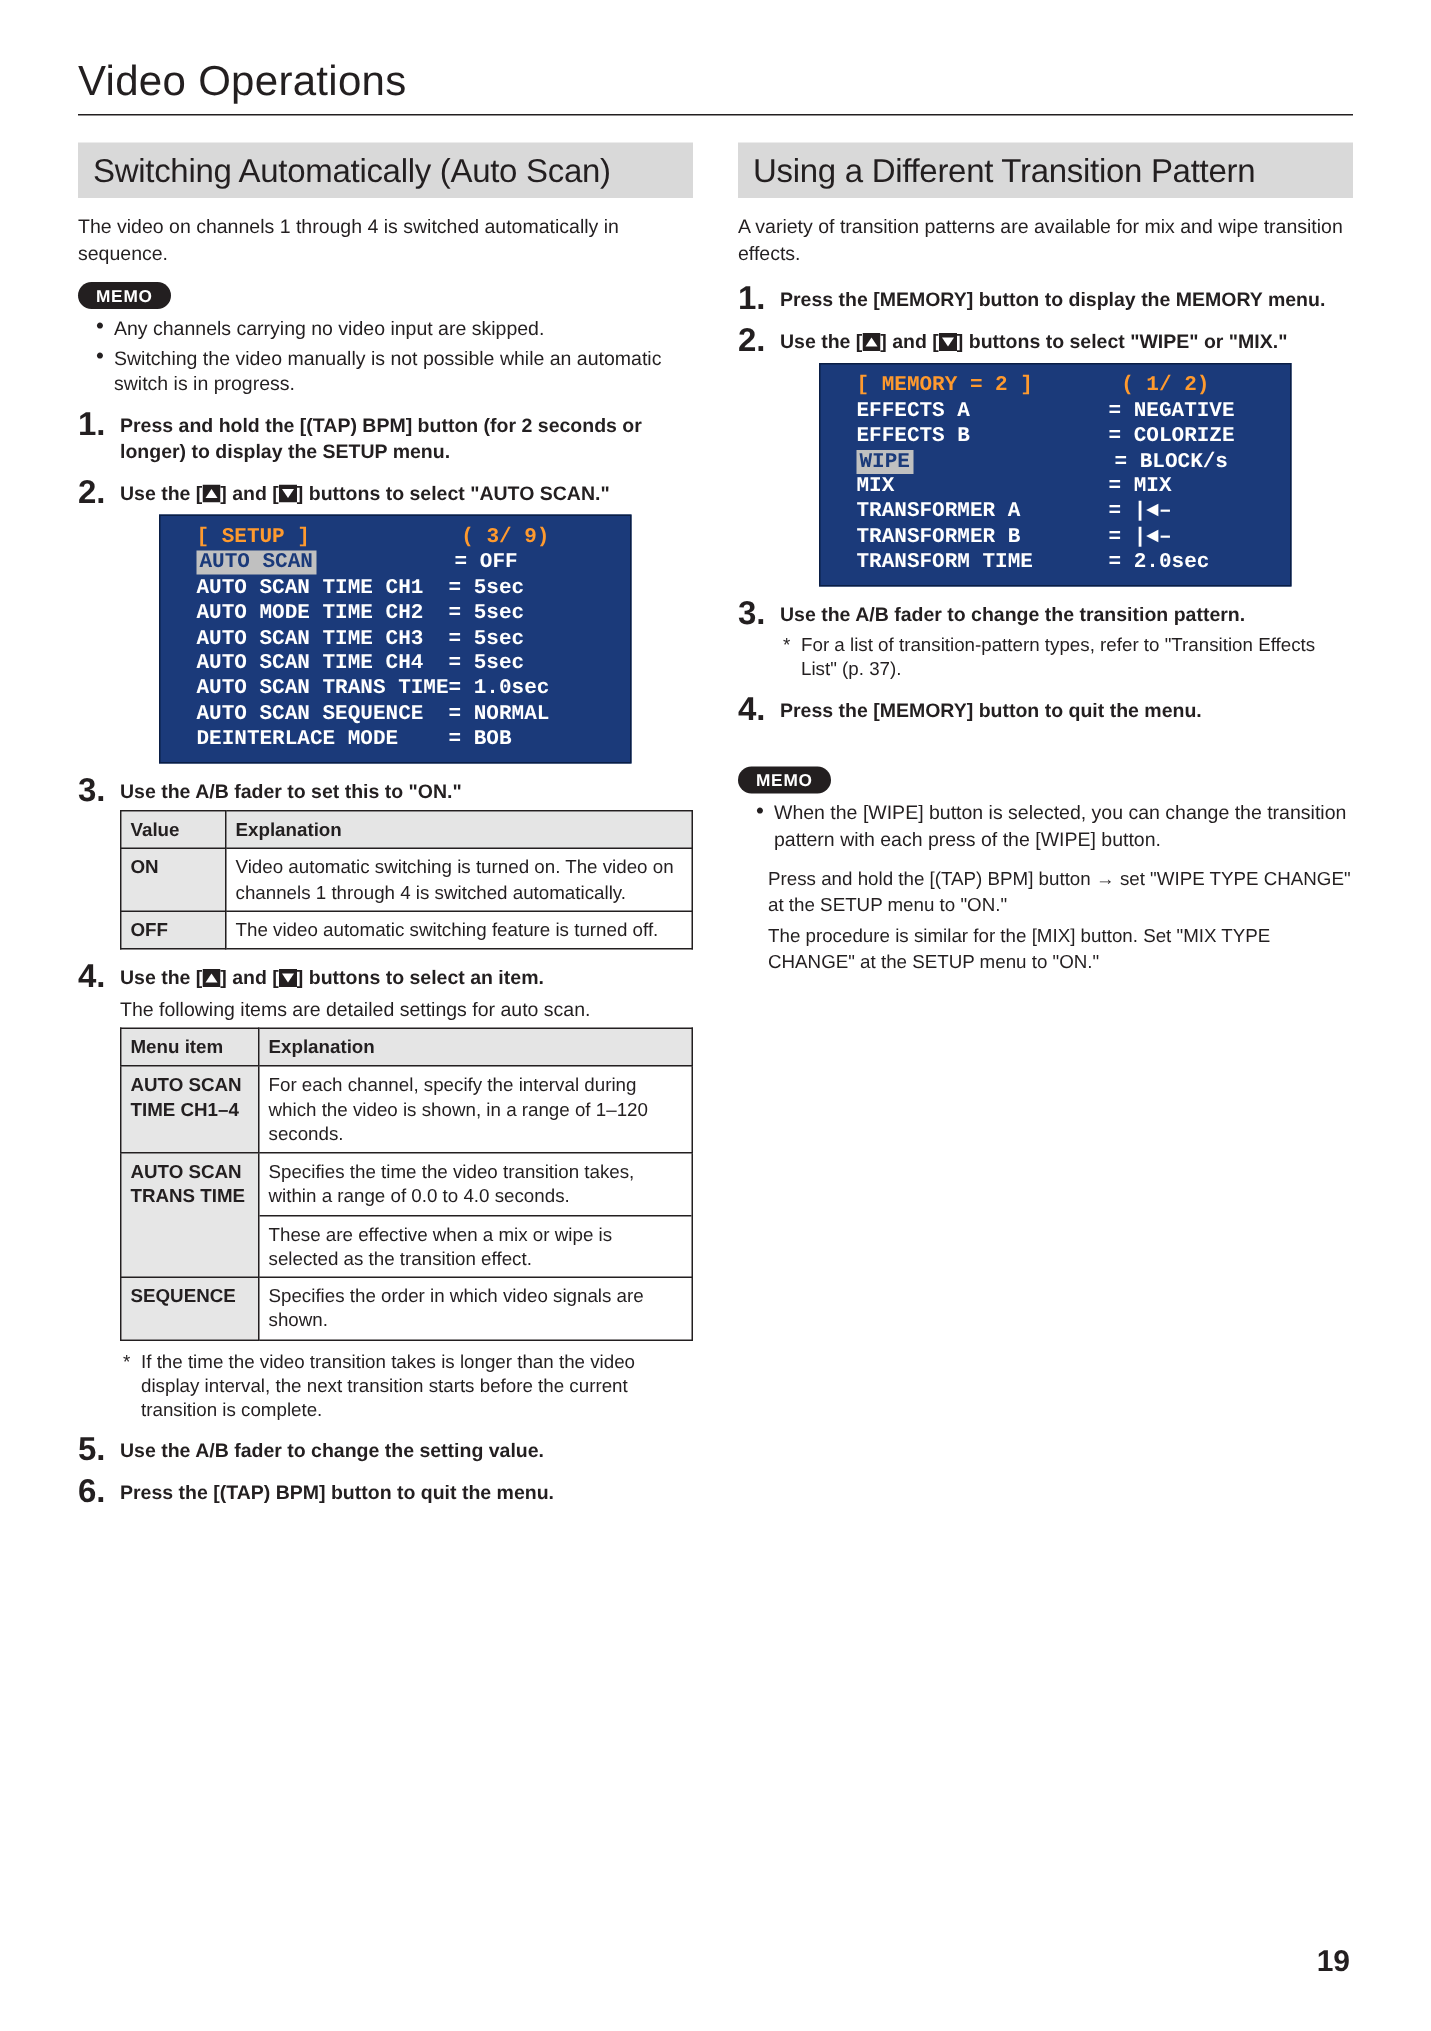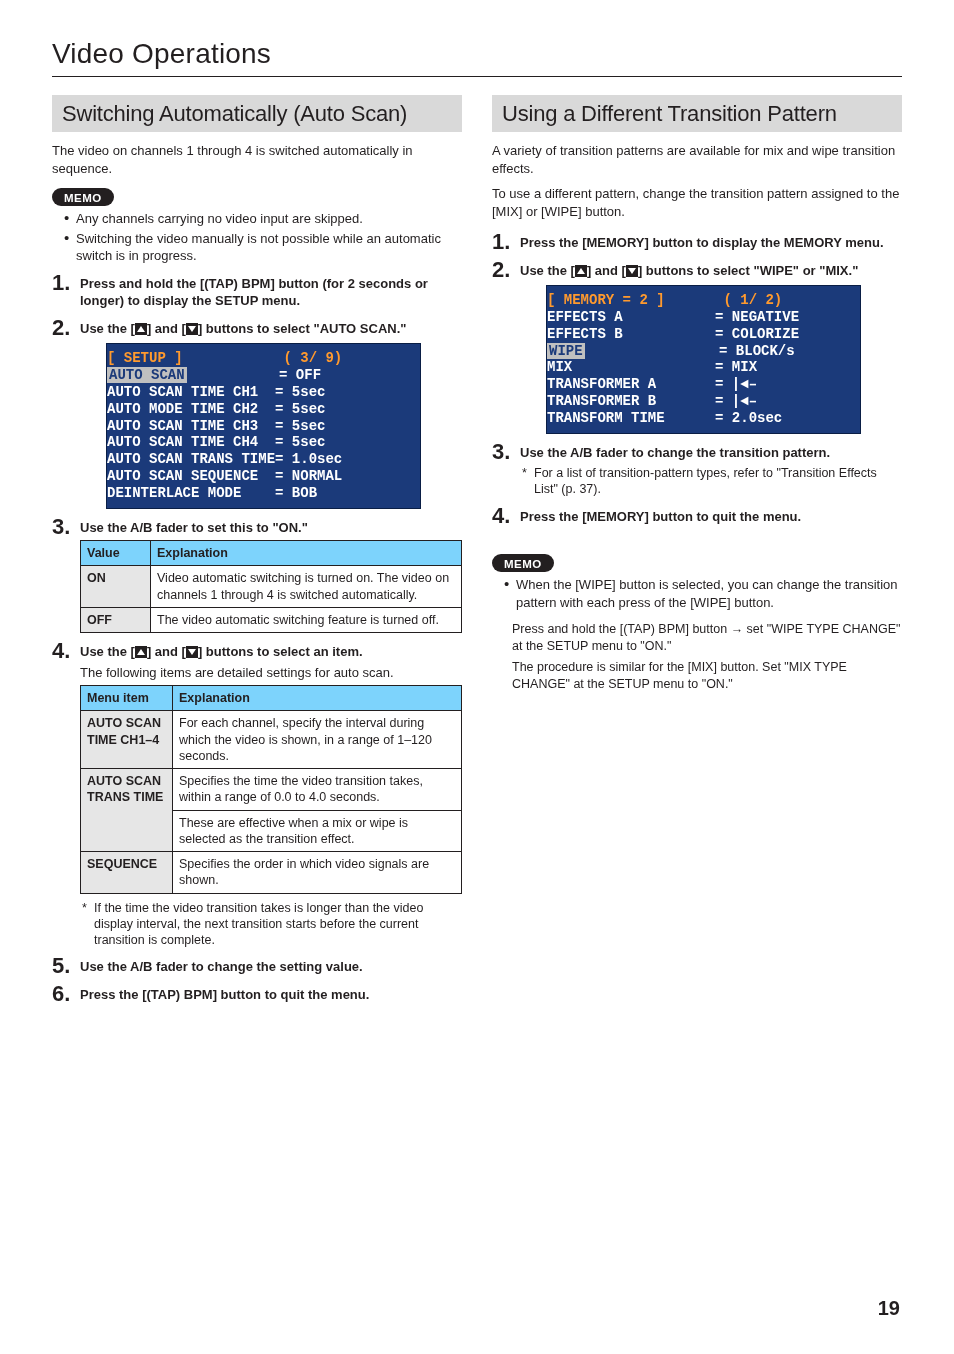--- a/index.html
+++ b/index.html
@@ -70,21 +70,21 @@
   .step-body { margin-top: 3px; line-height: 1.35; }
   .footnote { padding-left: 14px; position: relative; font-size: 12.5px; line-height: 1.3; margin-top: 4px; margin-bottom: 6px; }
   .footnote::before { content: "*"; position: absolute; left: 2px; top: 0; }
   
   .lcd {
     background: #1b3a7a;
     color: #fff;
     font-family: "Courier New", monospace;
     font-weight: bold;
     font-size: 14px;
-    padding: 6px 8px 6px 0;
+    padding: 6px 8px 6px 24px;
     margin: 6px 0 10px 26px;
     width: 315px;
     line-height: 1.2;
     border: 1px solid #0a1e45;
     white-space: pre;
   }
   .lcd .orange { color: #ff9a2e; }
   .lcd .hl { background: #c0c0c0; color: #1b3a7a; padding: 0 2px; }
   
   table.info {
@@ -93,21 +93,21 @@
     margin: 4px 0 6px 0;
     font-size: 12.5px;
   }
   table.info th, table.info td {
     border: 1px solid #231f20;
     padding: 4px 6px;
     text-align: left;
     vertical-align: top;
     line-height: 1.3;
   }
-  table.info th { background: #7dd3fc; font-weight: bold; }
+  table.info th { background: #e5e5e5; font-weight: bold; }
   table.info td.row-head { background: #e6e6e6; font-weight: bold; }
   .page-num {
     position: absolute;
     bottom: 34px;
     right: 54px;
     font-size: 20px;
     font-weight: bold;
   }
   .memo-sub { padding-left: 20px; line-height:1.35; font-size:12.5px; margin-bottom:4px; }
   .arrow-char { font-family: Arial, sans-serif; }
@@ -221,21 +221,20 @@
       <li>
         <span class="step-num">6.</span>
         <div class="step-head">Press the [(TAP) BPM] button to quit the menu.</div>
       </li>
     </ol>
   </div>
 
   <div class="col">
     <div class="section-title">Using a Different Transition Pattern</div>
     <p class="body">A variety of transition patterns are available for mix and wipe transition effects.</p>
-    <p class="body">To use a different pattern, change the transition pattern assigned to the [MIX] or [WIPE] button.</p>
 
     <ol class="steps" style="margin-top:14px">
       <li>
         <span class="step-num">1.</span>
         <div class="step-head">Press the [MEMORY] button to display the MEMORY menu.</div>
       </li>
       <li>
         <span class="step-num">2.</span>
         <div class="step-head">
           <span>Use the [</span><svg class="tri inline-icon" viewBox="0 0 12 12">

